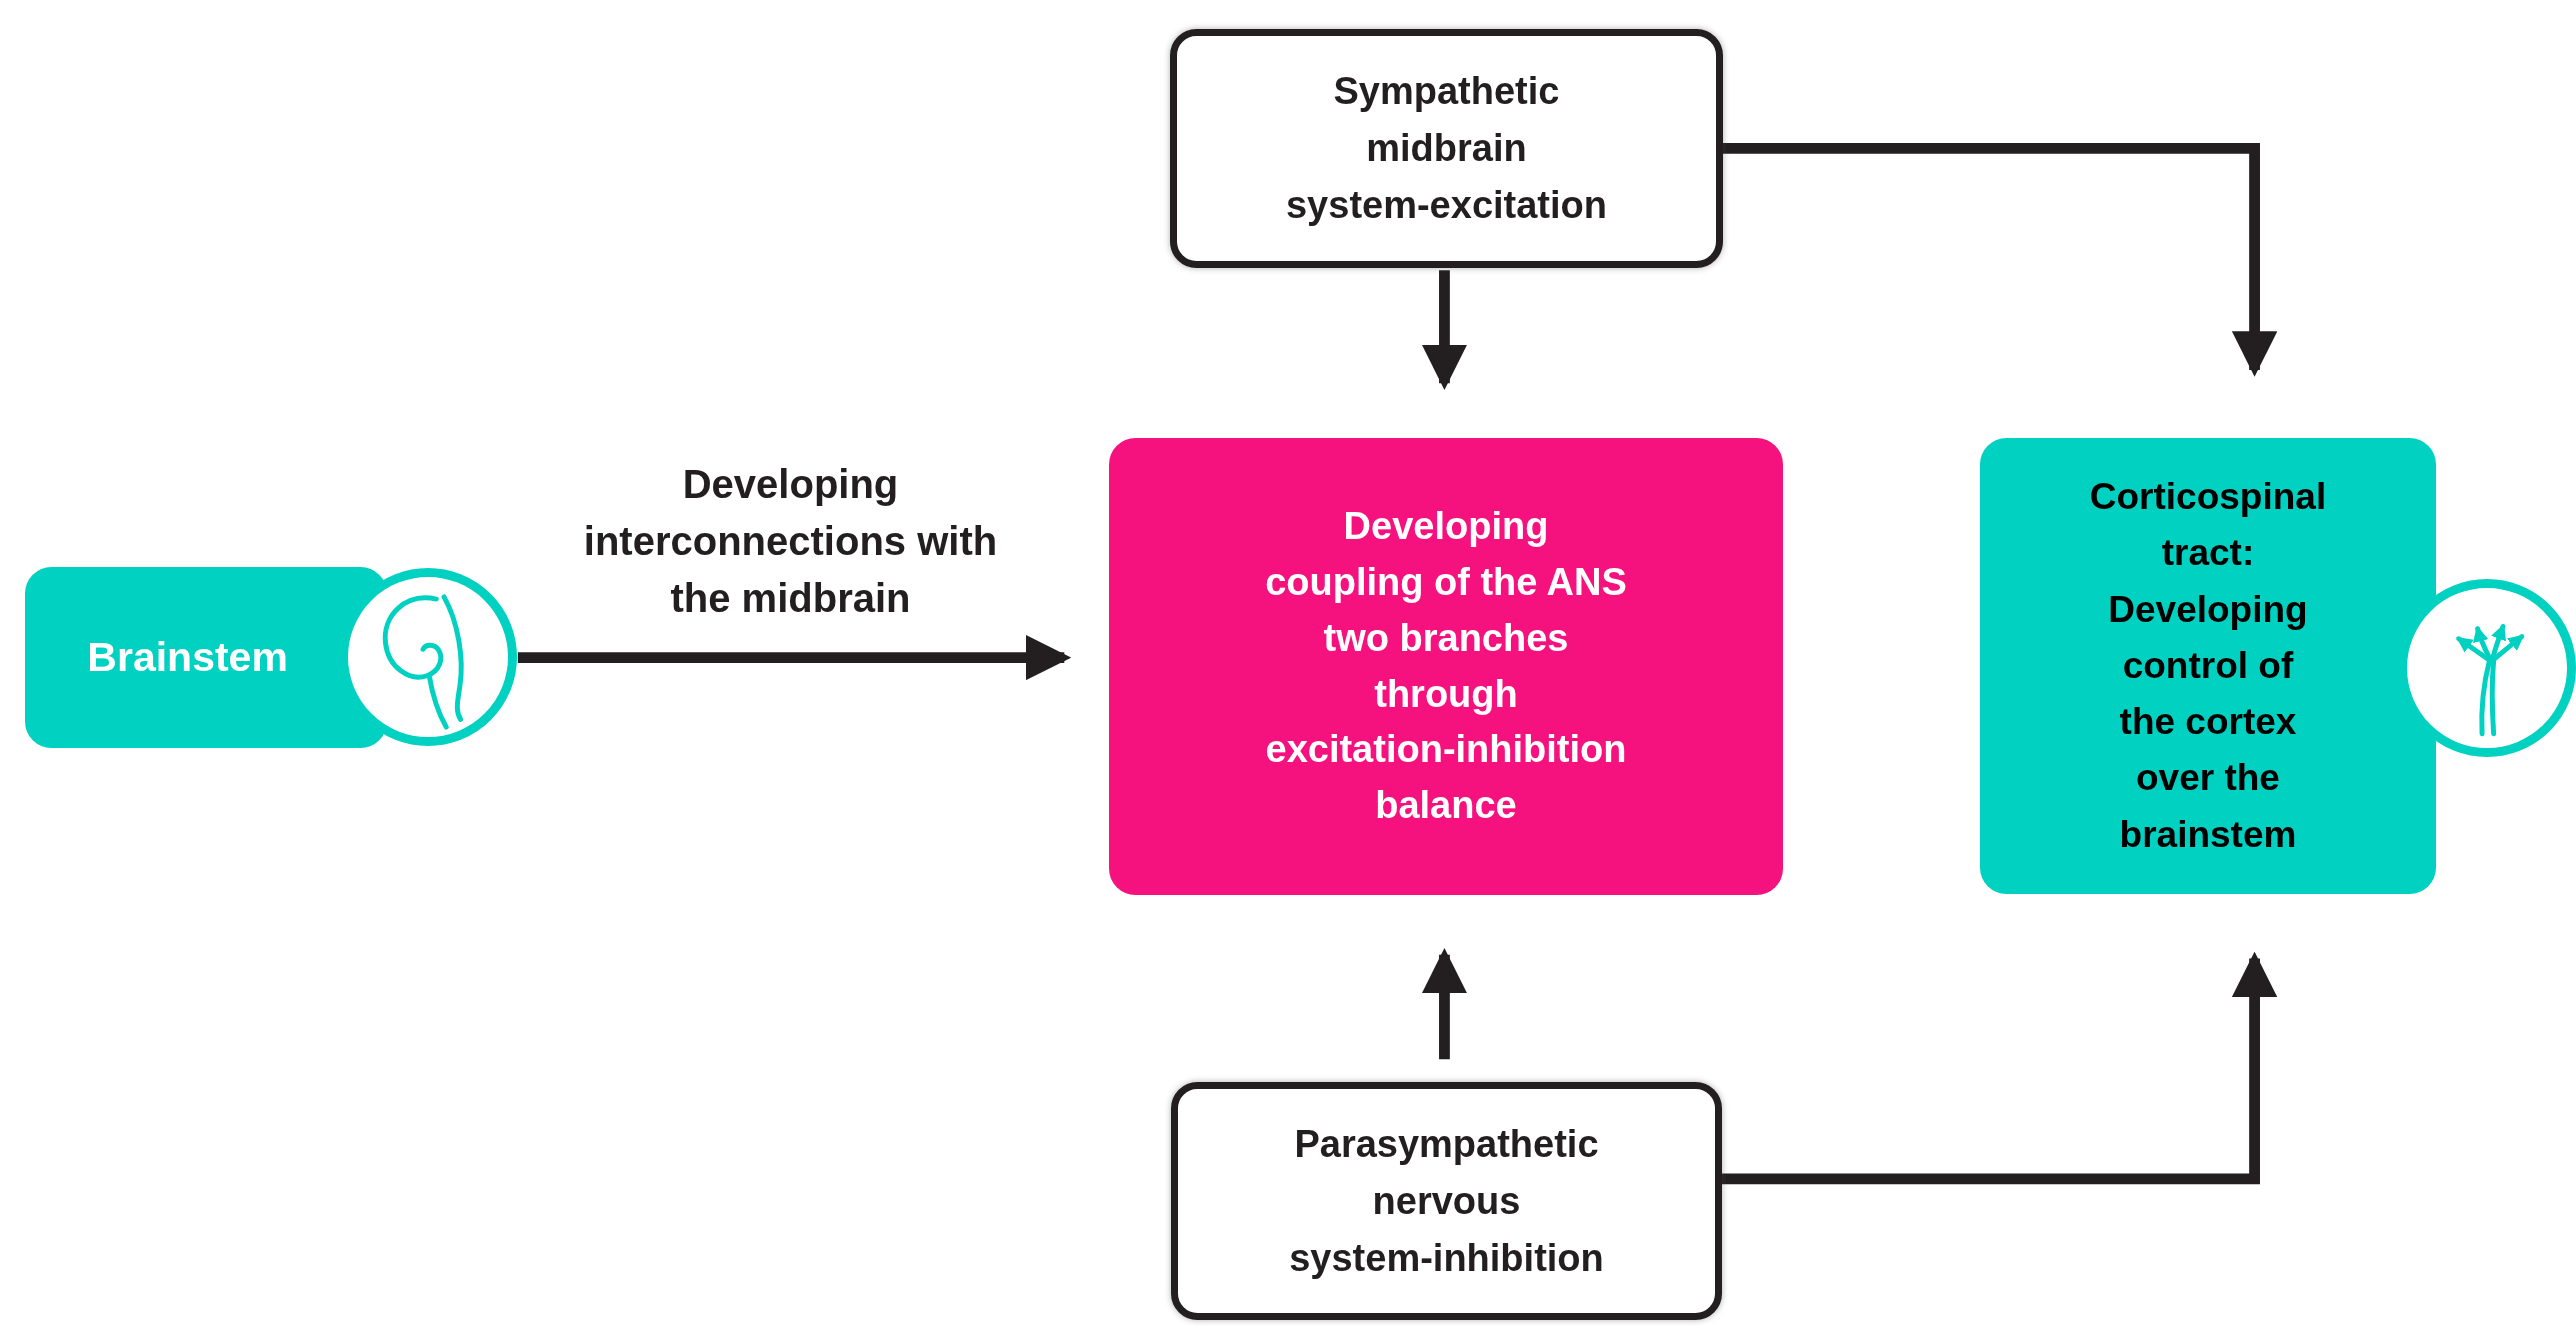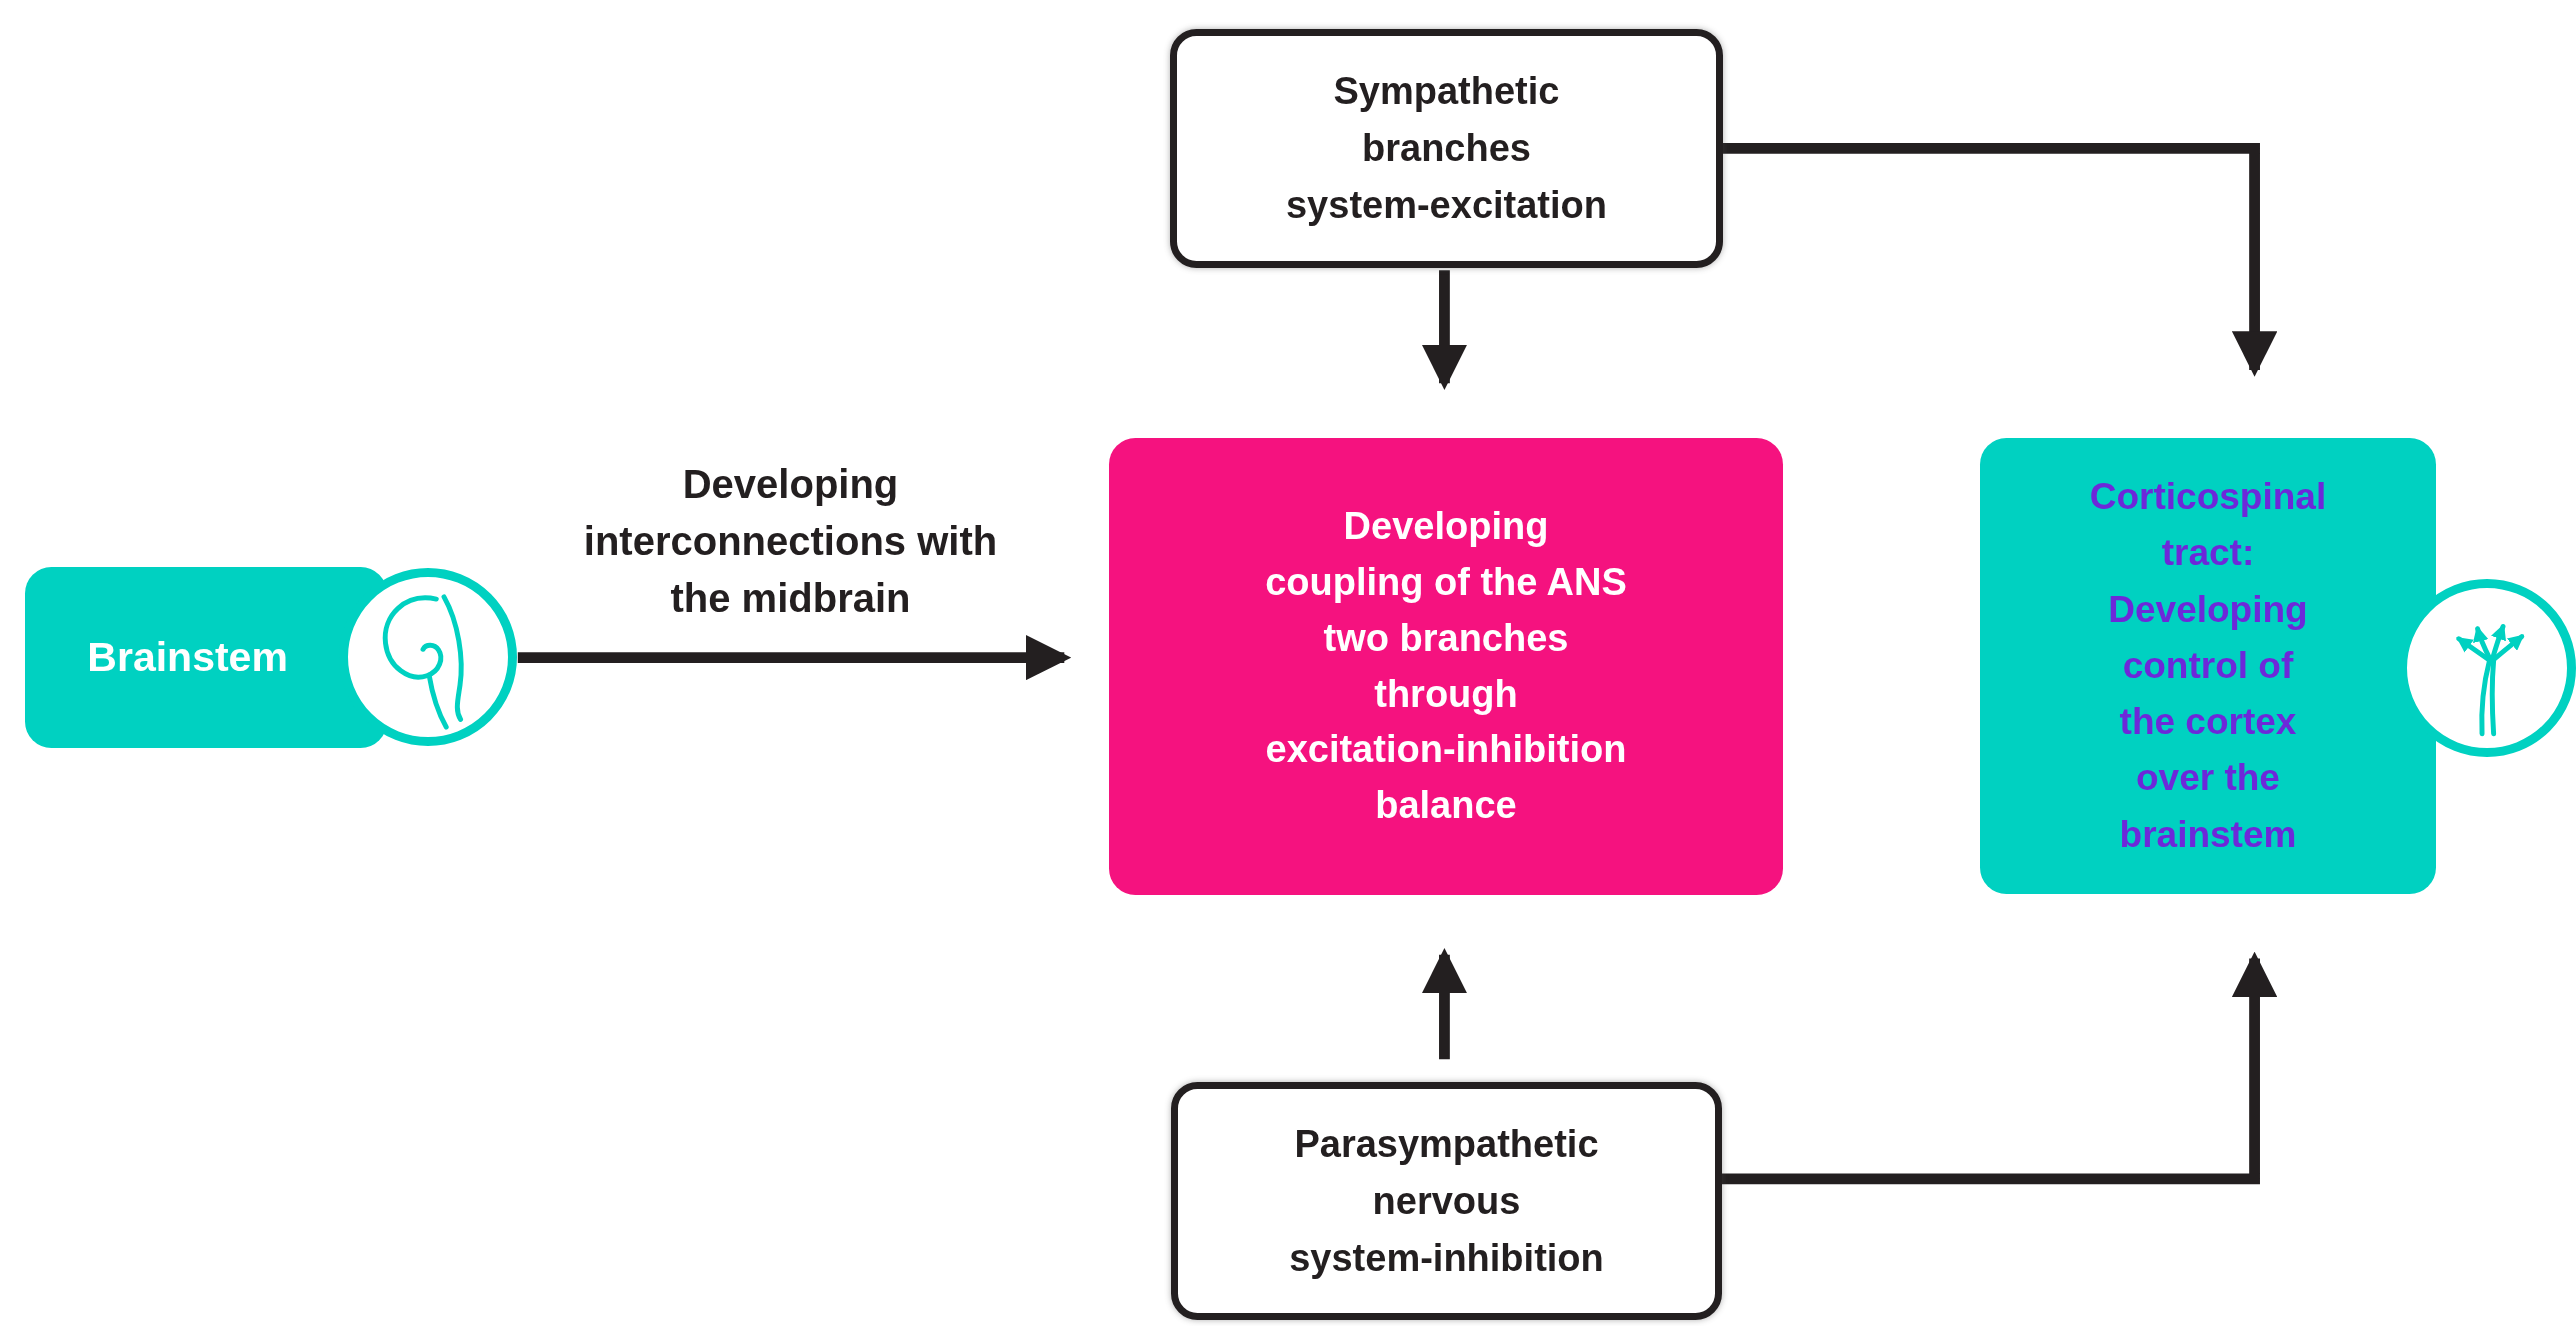--- a/index.html
+++ b/index.html
@@ -35,21 +35,21 @@
   }
   #node-sympathetic{left:1170px;top:29px;width:553px;height:239px;}
   #node-parasympathetic{left:1171px;top:1062px;width:551px;height:238px;margin-top:20px;}
   #node-coupling{
     left:1109px;top:438px;width:674px;height:457px;
     background:var(--pink);color:#ffffff;
     font-size:38px;line-height:1.47;
   }
   #node-corticospinal{
     left:1980px;top:438px;width:456px;height:456px;
-    background:var(--teal);color:#6d28d9;
+    background:var(--teal);color:#000000;
     font-size:37px;line-height:1.52;
   }
   #node-brainstem{
     left:24.6px;top:567px;width:362px;height:181px;
     background:var(--teal);color:#ffffff;
     font-size:41px;line-height:1.2;
     padding-right:36px;
   }
   .badge{
     position:absolute;
@@ -90,21 +90,21 @@
 
     <path d="M 2866 1963 H 3754 V 1596" fill="none" stroke="#231F20" stroke-width="18" marker-end="url(#headInk)"></path>
   </svg>
 
   <div id="edge-label">Developing
 interconnections with
 the midbrain</div>
 
   <div class="node white-node" id="node-sympathetic">
     <span class="lbl">Sympathetic
-branches
+midbrain
 system-excitation</span>
   </div>
 
   <div class="node white-node" id="node-parasympathetic">
     <span class="lbl">Parasympathetic
 nervous
 system-inhibition</span>
   </div>
 
   <div class="node" id="node-coupling">

